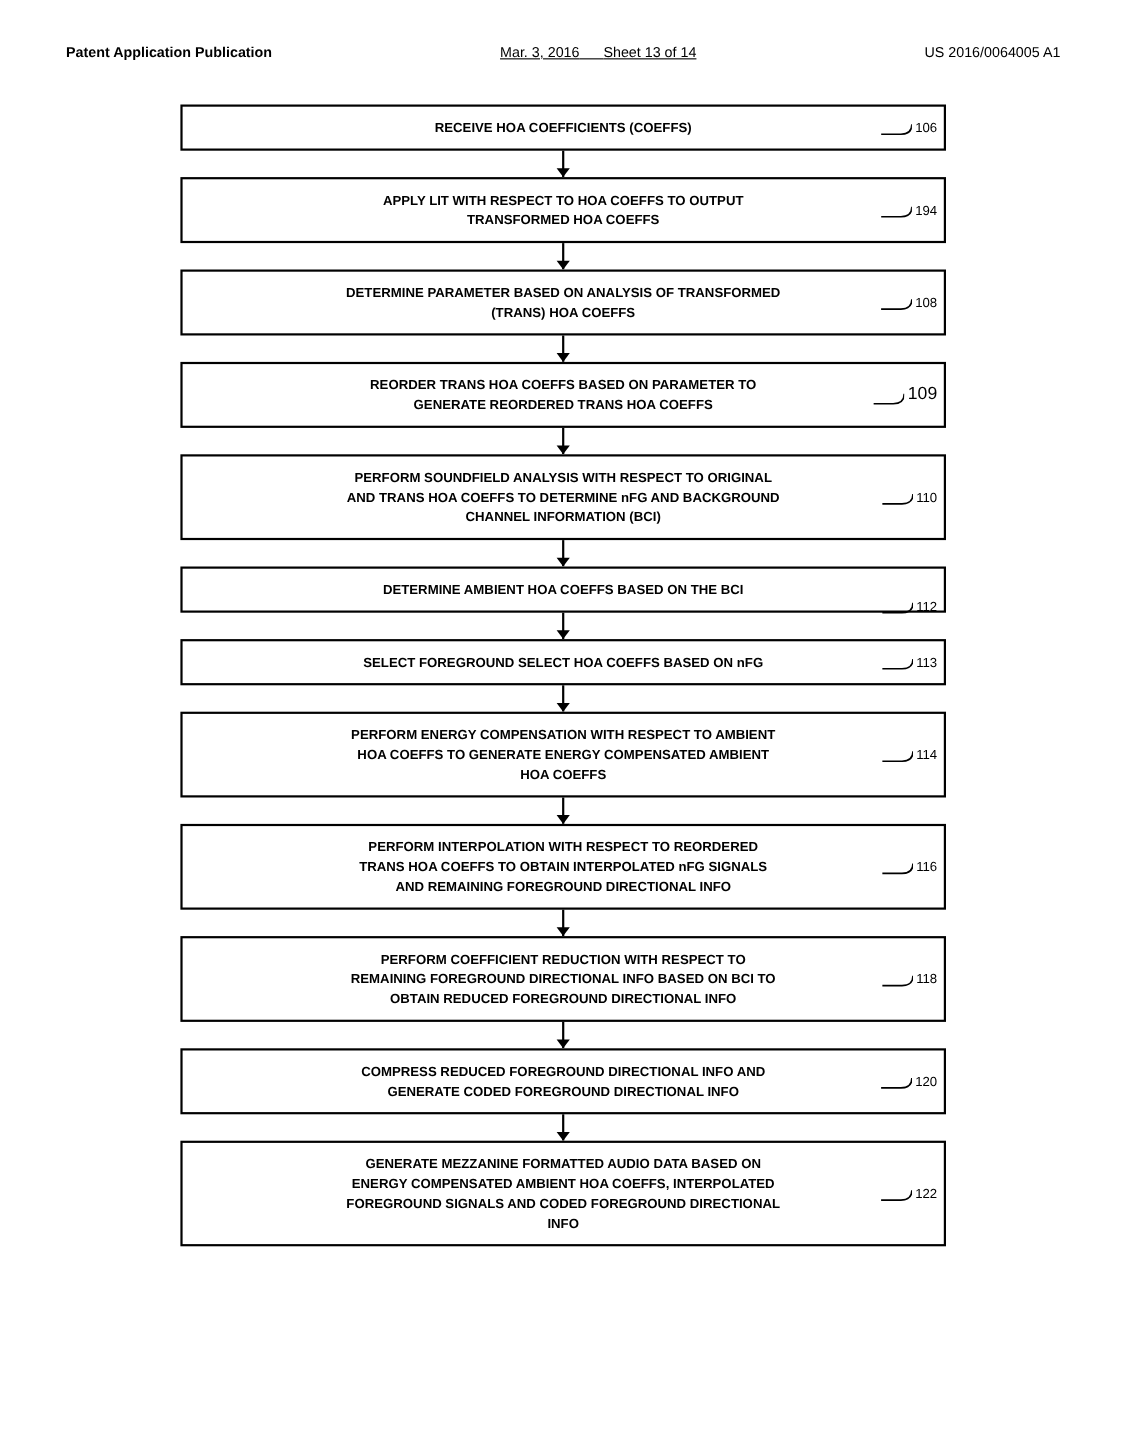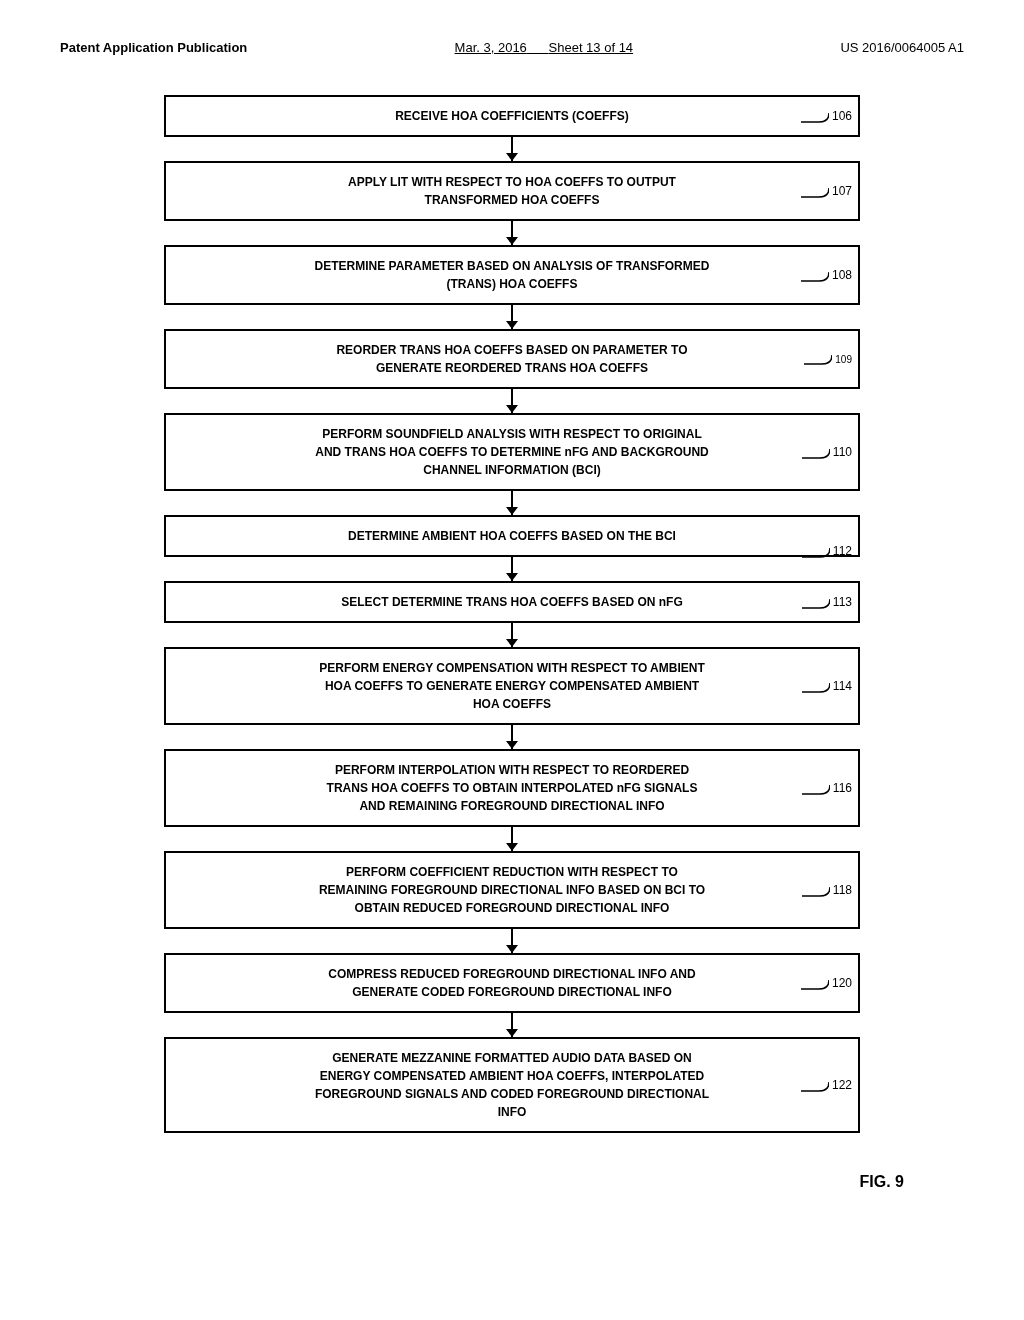--- a/index.html
+++ b/index.html
@@ -126,21 +126,21 @@
         <div class="flow-arrow"></div>
       </div>
       <div class="flow-row">
         <div class="flow-box">APPLY LIT WITH RESPECT TO HOA COEFFS TO OUTPUT<br>TRANSFORMED HOA COEFFS</div>
         <div class="side-label">
           <span style="display:inline-block;width:28px;height:2px;position:relative;margin-right:3px;">
     <svg width="28" height="20" style="position:absolute;top:-9px;left:0;" viewBox="0 0 28 20">
       <path d="M 0 10 L 18 10 Q 28 10 28 1" fill="none" stroke="#000" stroke-width="1.5"></path>
     </svg>
   </span>
-          <span style="font-size:12px;">107</span>
+          <span style="font-size:12px;">194</span>
         </div>
       </div>
       <div style="display: flex; flex-direction: column; align-items: center;">
         <div class="flow-arrow"></div>
       </div>
       <div class="flow-row">
         <div class="flow-box">DETERMINE PARAMETER BASED ON ANALYSIS OF TRANSFORMED<br>(TRANS) HOA COEFFS</div>
         <div class="side-label">
           <span style="display:inline-block;width:28px;height:2px;position:relative;margin-right:3px;">
     <svg width="28" height="20" style="position:absolute;top:-9px;left:0;" viewBox="0 0 28 20">
@@ -154,21 +154,21 @@
         <div class="flow-arrow"></div>
       </div>
       <div class="flow-row">
         <div class="flow-box">REORDER TRANS HOA COEFFS BASED ON PARAMETER TO<br>GENERATE REORDERED TRANS HOA COEFFS</div>
         <div class="side-label">
           <span style="display:inline-block;width:28px;height:2px;position:relative;margin-right:3px;">
     <svg width="28" height="20" style="position:absolute;top:-9px;left:0;" viewBox="0 0 28 20">
       <path d="M 0 10 L 18 10 Q 28 10 28 1" fill="none" stroke="#000" stroke-width="1.5"></path>
     </svg>
   </span>
-          <span style="font-size:10px;">109</span>
+          <span style="font-size:16px;">109</span>
         </div>
       </div>
       <div style="display: flex; flex-direction: column; align-items: center;">
         <div class="flow-arrow"></div>
       </div>
       <div class="flow-row">
         <div class="flow-box">PERFORM SOUNDFIELD ANALYSIS WITH RESPECT TO ORIGINAL<br>AND TRANS HOA COEFFS TO DETERMINE nFG AND BACKGROUND<br>CHANNEL INFORMATION (BCI)</div>
         <div class="side-label">
           <span style="display:inline-block;width:28px;height:2px;position:relative;margin-right:3px;">
     <svg width="28" height="20" style="position:absolute;top:-9px;left:0;" viewBox="0 0 28 20">
@@ -189,21 +189,21 @@
       <path d="M 0 10 L 18 10 Q 28 10 28 1" fill="none" stroke="#000" stroke-width="1.5"></path>
     </svg>
   </span>
           <span style="font-size:12px;margin-top:29px;">112</span>
         </div>
       </div>
       <div style="display: flex; flex-direction: column; align-items: center;">
         <div class="flow-arrow"></div>
       </div>
       <div class="flow-row">
-        <div class="flow-box">SELECT DETERMINE TRANS HOA COEFFS BASED ON nFG</div>
+        <div class="flow-box">SELECT FOREGROUND SELECT HOA COEFFS BASED ON nFG</div>
         <div class="side-label">
           <span style="display:inline-block;width:28px;height:2px;position:relative;margin-right:3px;">
     <svg width="28" height="20" style="position:absolute;top:-9px;left:0;" viewBox="0 0 28 20">
       <path d="M 0 10 L 18 10 Q 28 10 28 1" fill="none" stroke="#000" stroke-width="1.5"></path>
     </svg>
   </span>
           <span style="font-size:12px;">113</span>
         </div>
       </div>
       <div style="display: flex; flex-direction: column; align-items: center;">
@@ -271,14 +271,13 @@
           <span style="display:inline-block;width:28px;height:2px;position:relative;margin-right:3px;">
     <svg width="28" height="20" style="position:absolute;top:-9px;left:0;" viewBox="0 0 28 20">
       <path d="M 0 10 L 18 10 Q 28 10 28 1" fill="none" stroke="#000" stroke-width="1.5"></path>
     </svg>
   </span>
           <span style="font-size:12px;">122</span>
         </div>
       </div>
     </div>
 
-  <div class="fig-label">FIG. 9</div>
 </div>
 
 </body></html>

